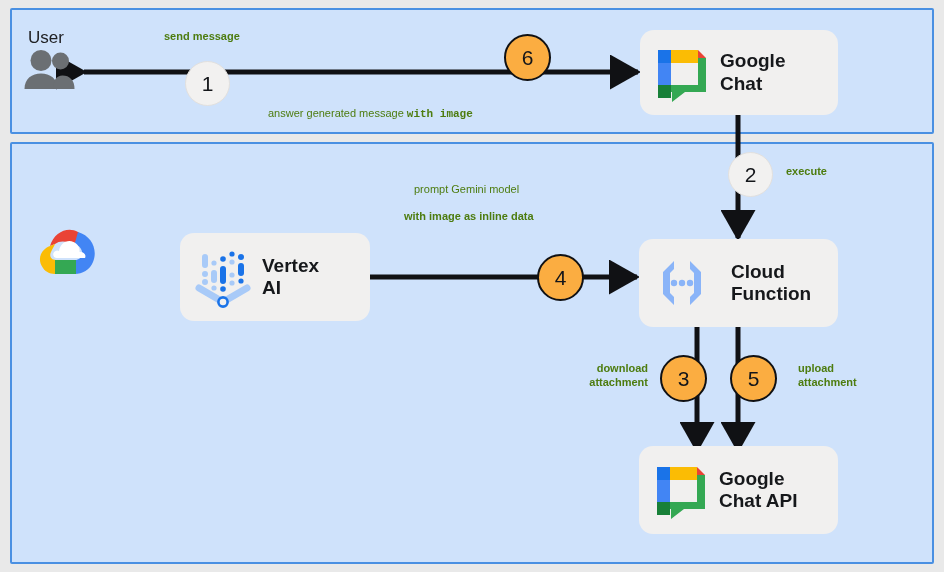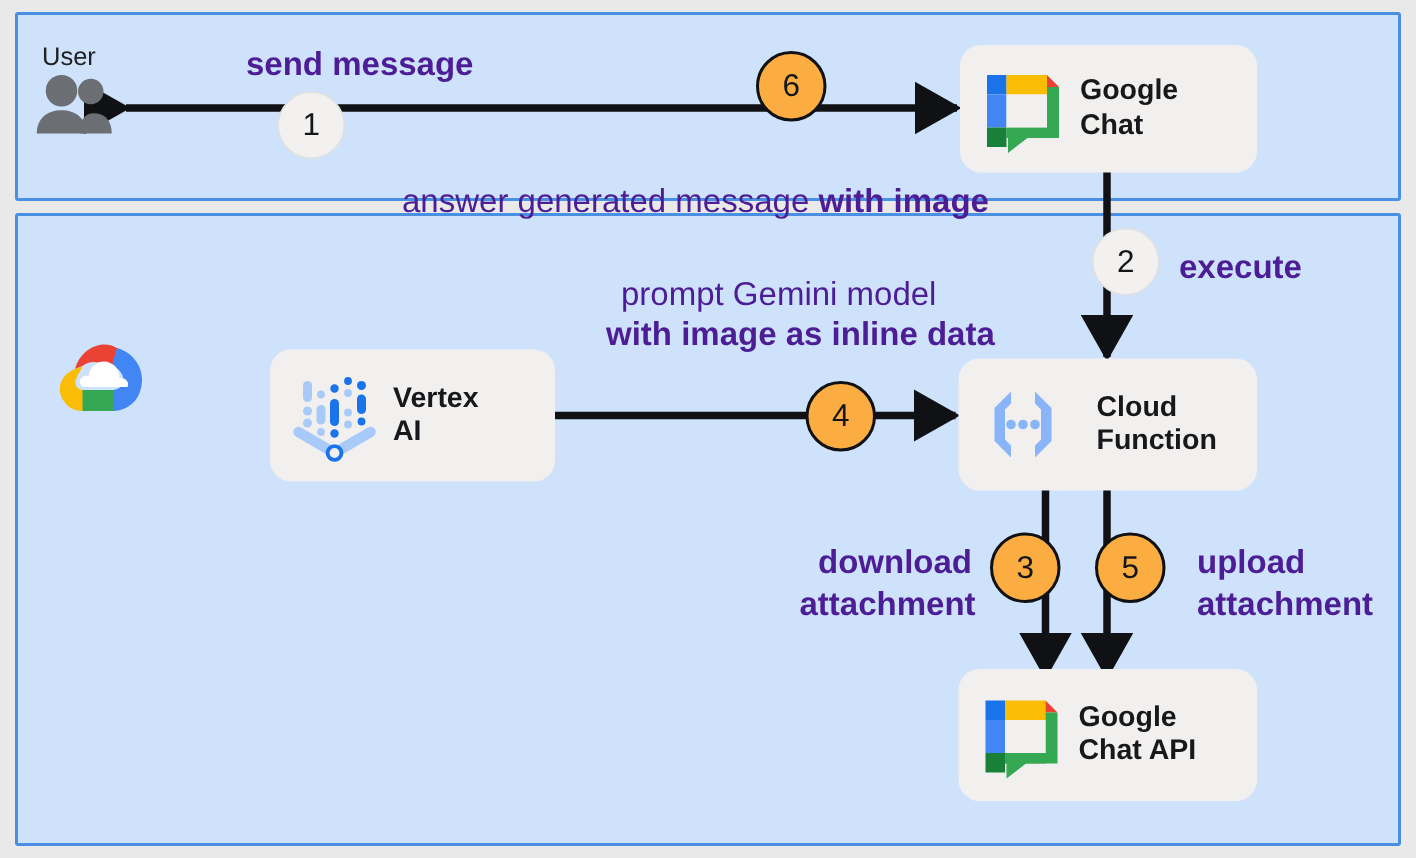--- a/index.html
+++ b/index.html
@@ -46,22 +46,22 @@
     font-size: 19px;
     font-weight: bold;
     color: #16181b;
     line-height: 1.18;
     white-space: pre-line;
   }
   .node-icon { flex: 0 0 auto; display: block; }
 
   .edge-label {
     position: absolute;
-    font-size: 22px;
-    color: #4c1d95;
+    font-size: 11px;
+    color: #4d7c0f;
     line-height: 1.28;
     white-space: pre-line;
   }
   .edge-label.bold { font-weight: bold; }
 
   .badge {
     position: absolute;
     border-radius: 50%;
     display: flex;
     align-items: center;
@@ -208,21 +208,21 @@
       <rect x="17" y="41" width="27" height="7" fill="#34a853"></rect>
       <rect x="17" y="19" width="27" height="22" fill="#f1f0ef"></rect>
     </svg>
     <div class="node-label">Google
 Chat API</div>
   </div>
 
   <div class="edge-label bold" style="left:164px; top:29px;">send message</div>
 
   <div class="edge-label" style="left:268px; top:92px;">
-    <span class="lbl-regular">answer generated message </span><span style="font-weight:bold;">with image</span>
+    <span class="lbl-regular">answer generated message </span><span style="font-weight:bold;font-family:Liberation Mono, monospace;">with image</span>
   </div>
 
   <div class="edge-label bold" style="left:786px; top:164px;">execute</div>
 
   <div class="edge-label" style="left:414px; top:182px;">prompt Gemini model</div>
 
   <div class="edge-label bold" style="left:404px; top:209px;">with image as inline data</div>
 
   <div class="edge-label bold" style="left:533px; top:361px; text-align:right; width:115px;">download
 attachment</div>

